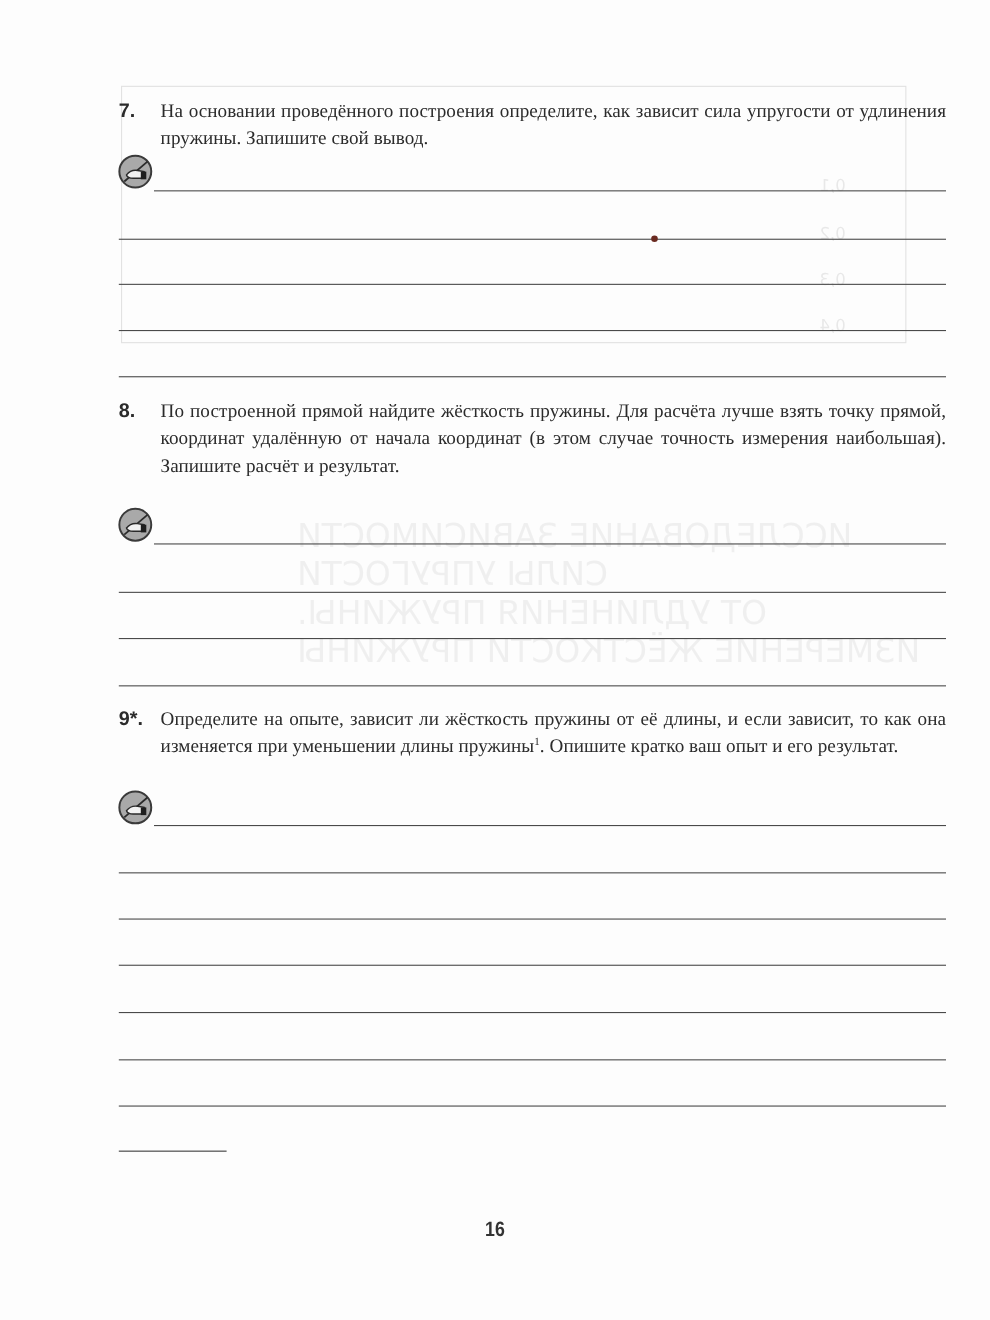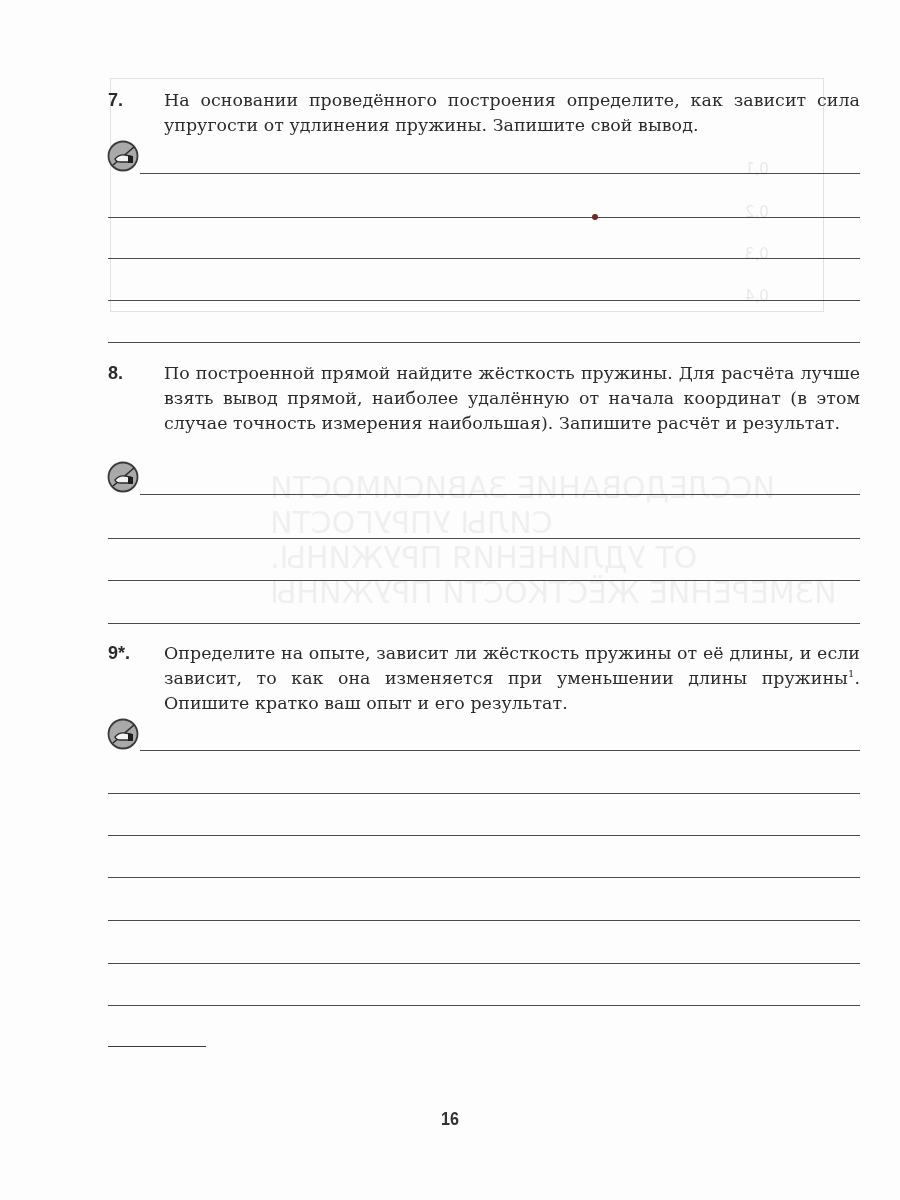--- a/index.html
+++ b/index.html
@@ -46,22 +46,23 @@
     .task .num {
       position: absolute;
       left: 0;
       top: 0;
       font-weight: bold;
       font-family: "Liberation Sans", sans-serif;
       font-size: 18px;
     }
     .task .text {
       display: block;
-      margin-left: 56px;
+      margin-left: 38px;
       letter-spacing: 0.05px;
+      font-family: Liberation Serif, serif;
     }
     .task .text sup {
       font-size: 10px;
       line-height: 0;
     }
     .answer-line {
       position: absolute;
       left: 108px;
       width: 752px;
       height: 0;
@@ -143,21 +144,21 @@
   </svg>
   <div class="answer-line" style="top:173px; left:140px; width:720px;"></div>
   <div class="answer-line" style="top:217px;"></div>
   <div class="ink-dot"></div>
   <div class="answer-line" style="top:258px;"></div>
   <div class="answer-line" style="top:300px;"></div>
   <div class="answer-line" style="top:342px;"></div>
 
   <div class="task" style="top:361px;">
     <span class="num">8.</span>
-    <span class="text">По построенной прямой найдите жёсткость пружины. Для расчёта лучше взять вывод прямой, наиболее удалённую от начала координат (в этом случае точность измерения наибольшая). Запишите расчёт и результат.</span>
+    <span class="text">По построенной прямой найдите жёсткость пружины. Для расчёта лучше взять точку прямой, координат удалённую от начала координат (в этом случае точность измерения наибольшая). Запишите расчёт и результат.</span>
   </div>
   <svg class="pen-icon" style="top:461px;" viewBox="0 0 34 34">
     <circle cx="16" cy="16" r="14.5" fill="#a9a9a9" stroke="#3a3a3a" stroke-width="1.8"></circle>
     <line x1="6" y1="25" x2="27" y2="7" stroke="#2a2a2a" stroke-width="1.6"></line>
     <path d="M8 19 Q12 14 18 15 L24 16 L24 22 L14 22 Q9 22 8 19 Z" fill="#f2f2f2" stroke="#2a2a2a" stroke-width="1.3"></path>
     <rect x="21" y="16" width="5" height="7" fill="#1e1e1e"></rect>
   </svg>
   <div class="answer-line" style="top:494px; left:140px; width:720px;"></div>
   <div class="answer-line" style="top:538px;"></div>
   <div class="answer-line" style="top:580px;"></div>

